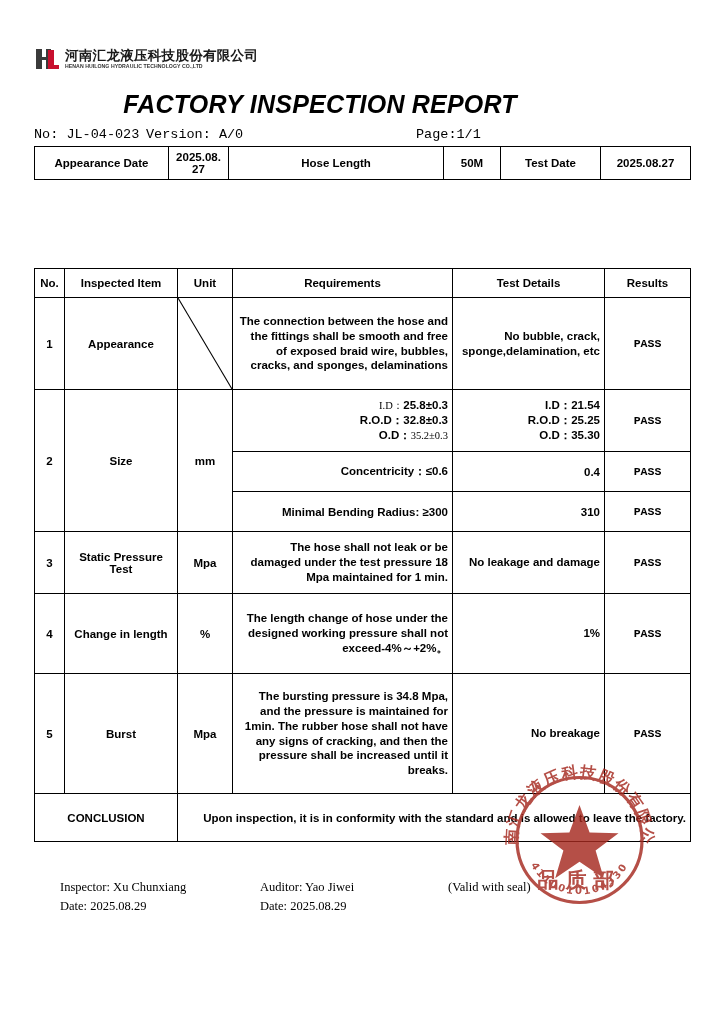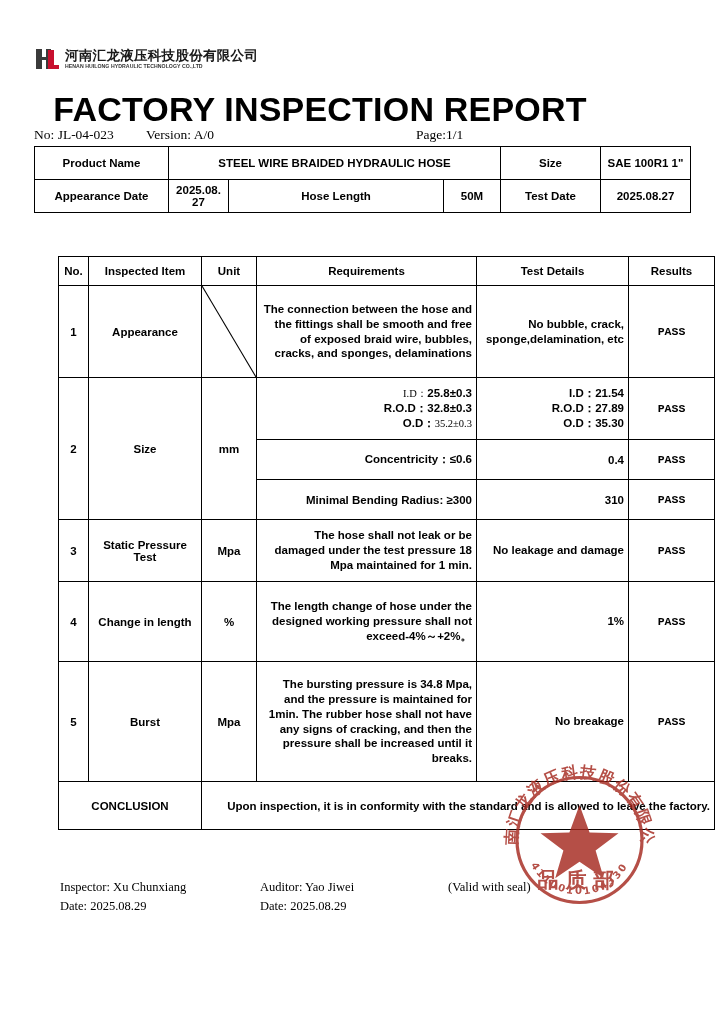--- a/index.html
+++ b/index.html
@@ -60,33 +60,34 @@
     margin-top: 1px;
   }
 
   
   .doc-title {
     position: absolute;
     left: 0;
     top: 90px;
     width: 640px;
     text-align: center;
-    font-size: 34px;
+    font-size: 25px;
     font-weight: bold;
     letter-spacing: 0.2px;
+    font-style: italic;
   }
 
   
   .meta-line {
     position: absolute;
     left: 34px;
     top: 127px;
     width: 656px;
     height: 18px;
-    font-family: Liberation Serif, serif;
+    font-family: Liberation Mono, monospace;
     font-size: 13.5px;
   }
   .meta-no      { position: absolute; left: 0;    top: 0; white-space: nowrap; }
   .meta-version { position: absolute; left: 112px; top: 0; white-space: nowrap; }
   .meta-page    { position: absolute; left: 382px; top: 0; white-space: nowrap; }
 
   
   .tbl {
     position: absolute;
     left: 34px;
@@ -101,21 +102,21 @@
     font-weight: bold;
     vertical-align: middle;
     word-wrap: break-word;
   }
   .c { text-align: center; }
   .l { text-align: right; }
 
   #tbl-head { top: 146px; }
   #tbl-head td { height: 26px; }
 
-  #tbl-body { top: 256px; margin-left: 24px; }
+  #tbl-body { top: 268px; }
 
   .hdr td { text-align: center; height: 22px; }
 
   .small { font-size: 9.5px; }
   .req { font-size: 11px; line-height: 1.28; }
   .det { font-size: 11px; line-height: 1.28; }
 
   .pass { text-align: center; font-size: 12px; font-weight: bold; font-family: Liberation Mono, monospace; }
 
   
@@ -191,26 +192,20 @@
     <colgroup>
       <col style="width:134px">
       <col style="width:60px">
       <col style="width:215px">
       <col style="width:57px">
       <col style="width:100px">
       <col style="width:90px">
     </colgroup>
     <tbody>
       <tr>
-        <td class="c">Product Name</td>
-        <td class="c" colspan="3">STEEL WIRE BRAIDED HYDRAULIC HOSE</td>
-        <td class="c">Size</td>
-        <td class="c">SAE 100R1 1"</td>
-      </tr>
-      <tr>
         <td class="c">Appearance Date</td>
         <td class="c small">2025.08.27</td>
         <td class="c">Hose Length</td>
         <td class="c">50M</td>
         <td class="c">Test Date</td>
         <td class="c small">2025.08.27</td>
       </tr>
     </tbody>
   </table>
 
@@ -251,21 +246,21 @@
         <td class="c" rowspan="3">2</td>
         <td class="c" rowspan="3">Size</td>
         <td class="c" rowspan="3">mm</td>
         <td class="l">
           <div class="spec-line"><span class="thin">I.D：</span><span class="spec-lbl">25.8±0.3</span></div>
           <div class="spec-line"><span class="spec-lbl">R.O.D：</span><span class="spec-lbl">32.8±0.3</span></div>
           <div class="spec-line"><span class="spec-lbl">O.D：</span><span class="thin">35.2±0.3</span></div>
         </td>
         <td class="l">
           <div class="spec-line"><span class="spec-lbl">I.D：</span><span class="spec-lbl">21.54</span></div>
-          <div class="spec-line"><span class="spec-lbl">R.O.D：</span><span class="spec-lbl">27.89</span></div>
+          <div class="spec-line"><span class="spec-lbl">R.O.D：</span><span class="spec-lbl">25.25</span></div>
           <div class="spec-line"><span class="spec-lbl">O.D：</span><span class="spec-lbl">35.30</span></div>
         </td>
         <td class="pass">PASS</td>
       </tr>
 
       <tr style="height:40px">
         <td class="l">Concentricity：≤0.6</td>
         <td class="l">0.4</td>
         <td class="pass">PASS</td>
       </tr>

